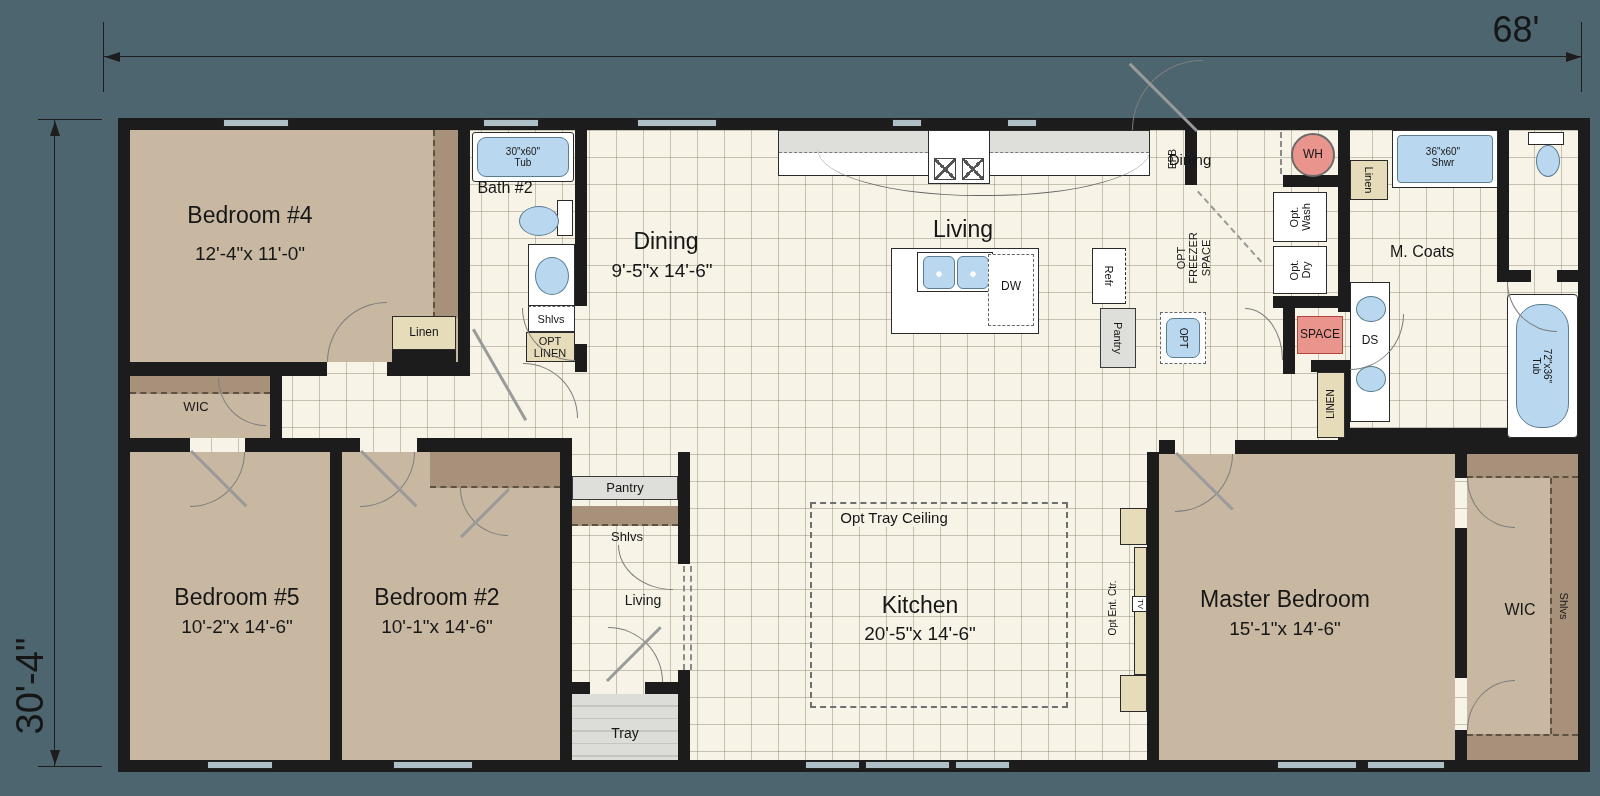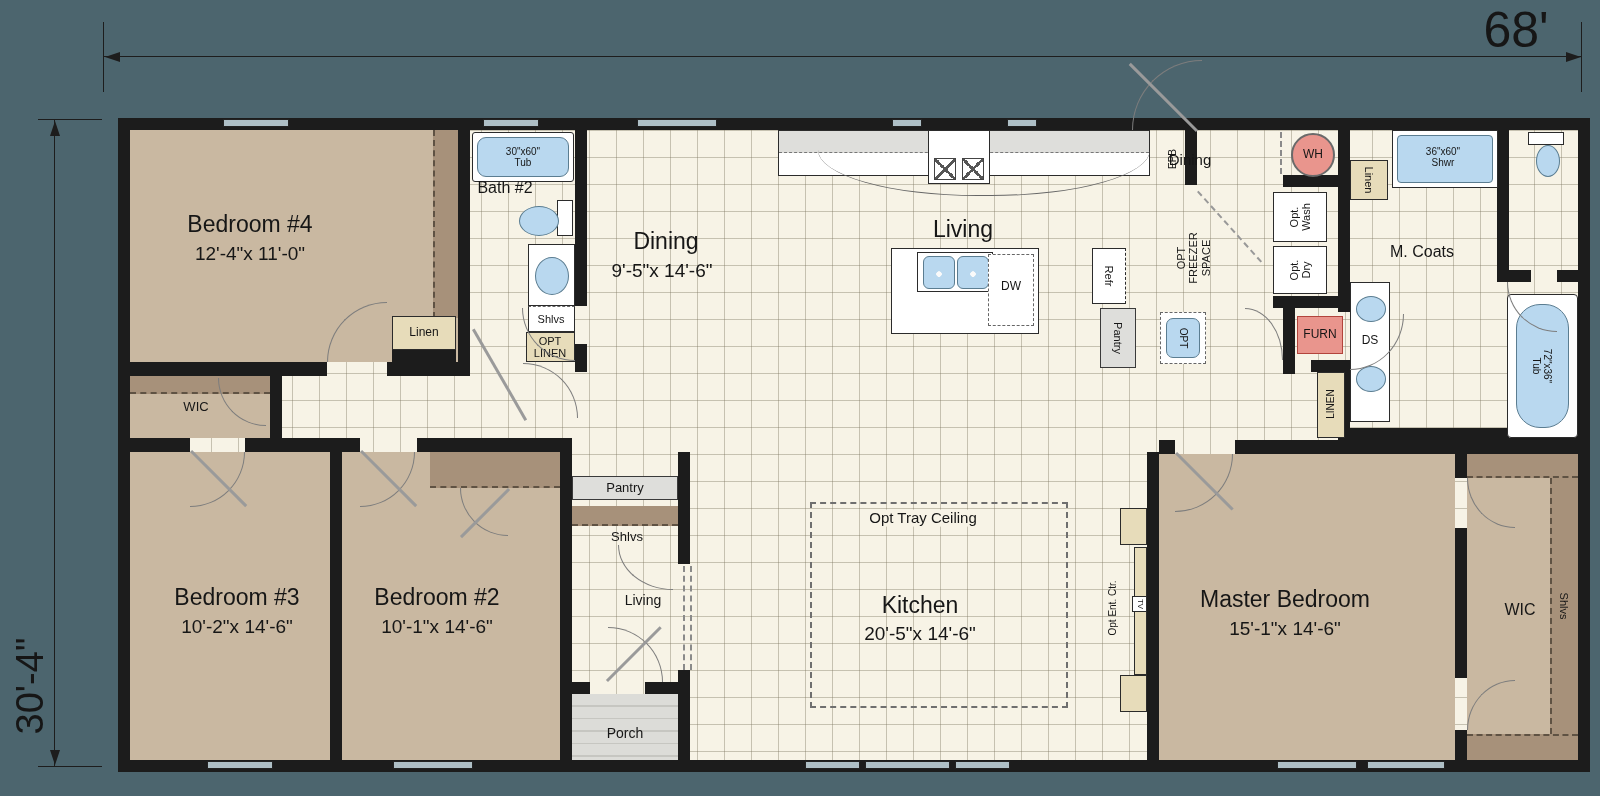--- a/index.html
+++ b/index.html
@@ -15,21 +15,21 @@
   .tan{background:var(--tan,#e7dcba);border:1.2px solid #2b2b2b}
   .graybox{background:var(--gray,#dededb);border:1px solid #3a3a3a}
   .white{background:#fff;border:1.5px solid #2b2b2b}
   .blue{background:var(--blue,#b9d8ef);border:1.4px solid #5b7d91}
   .pinkbox{background:var(--pink,#e9958d);border:1.5px solid #b2443c}
   .dashedbox{border:1.6px dashed #666;background:#fff}
   .dashv{width:0;border-left:2px dashed #8a8a8a}
   .lbl{position:absolute;transform:translate(-50%,-50%);white-space:pre-line;text-align:center;color:#161616;line-height:1.12}
   .v{transform:translate(-50%,-50%) rotate(-90deg)}
   .vr{transform:translate(-50%,-50%) rotate(90deg)}
-  .f40{font-size:50px}.f38{font-size:38px}.f23{font-size:23px}.f19{font-size:19px}.f16{font-size:16px}
+  .f40{font-size:36px}.f38{font-size:38px}.f23{font-size:23px}.f19{font-size:19px}.f16{font-size:16px}
   .f15{font-size:15px}.f14{font-size:14px}.f13{font-size:13px}.f12{font-size:12px}.f11{font-size:11px}.f10{font-size:10px}.f8{font-size:8px}
   .arc{position:absolute;box-sizing:border-box}
   .arc.tl{border-right:1.3px solid #7d7d7d;border-bottom:1.3px solid #7d7d7d;border-radius:0 0 100% 0}
   .arc.tr{border-left:1.3px solid #7d7d7d;border-bottom:1.3px solid #7d7d7d;border-radius:0 0 0 100%}
   .arc.bl{border-top:1.3px solid #7d7d7d;border-right:1.3px solid #7d7d7d;border-radius:0 100% 0 0}
   .arc.br{border-top:1.3px solid #7d7d7d;border-left:1.3px solid #7d7d7d;border-radius:100% 0 0 0}
   .leaf{position:absolute;width:3px;background:#9a9a9a;transform-origin:top left}
   .winh{position:absolute;height:8px;background:#aebfc6;border:1px solid #222;box-sizing:border-box}
   .burner{position:absolute;width:20px;height:20px;border:1.2px solid #444;background:
     linear-gradient(45deg,transparent 45%,#555 45%,#555 55%,transparent 55%),
@@ -161,21 +161,21 @@
 SPACE</div>
     <div class="abs" style="left:1161px;top:3px;width:44px;height:44px;border-radius:50%;background:var(--pink,#e9958d);border:2px solid #6a6a6a"></div>
     <div class="lbl f12" style="left:1183px;top:25px">WH</div>
     <div class="abs white" style="left:1143px;top:62px;width:54px;height:50px"></div>
     <div class="lbl f11 v" style="left:1170px;top:87px">Opt.
 Wash</div>
     <div class="abs white" style="left:1143px;top:116px;width:54px;height:48px"></div>
     <div class="lbl f11 v" style="left:1170px;top:140px">Opt.
 Dry</div>
     <div class="abs pinkbox" style="left:1167px;top:186px;width:46px;height:38px"></div>
-    <div class="lbl f12" style="left:1190px;top:205px">FURN</div>
+    <div class="lbl f12" style="left:1190px;top:205px">SPACE</div>
     <div class="abs tan" style="left:1187px;top:242px;width:28px;height:66px"></div>
     <div class="lbl f10 v" style="left:1201px;top:274px">LINEN</div>
 
     <div class="abs tan" style="left:1220px;top:30px;width:38px;height:40px"></div>
     <div class="lbl f11 vr" style="left:1239px;top:50px">Linen</div>
     <div class="abs white" style="left:1262px;top:0;width:106px;height:58px"></div>
     <div class="abs blue" style="left:1267px;top:5px;width:96px;height:48px;border-radius:4px"></div>
     <div class="lbl f10" style="left:1313px;top:27px">36"x60"
 Shwr</div>
     <div class="abs white" style="left:1398px;top:2px;width:36px;height:13px"></div>
@@ -189,41 +189,41 @@
     <div class="abs blue" style="left:1386px;top:174px;width:53px;height:124px;border-radius:24px"></div>
     <div class="lbl f10 vr" style="left:1412px;top:236px">72"x36"
 Tub</div>
 
     <div class="abs graybox" style="left:442px;top:346px;width:106px;height:24px"></div>
     <div class="lbl f13" style="left:495px;top:358px">Pantry</div>
     <div class="abs cdark" style="left:442px;top:376px;width:106px;height:20px;border-bottom:2px dashed #5f5243"></div>
     <div class="lbl f13" style="left:497px;top:407px">Shlvs</div>
     <div class="lbl f14" style="left:513px;top:471px">Living</div>
     <div class="abs" style="left:442px;top:564px;width:106px;height:66px;background:repeating-linear-gradient(180deg,#dcdcd8 0 11px,#c6c6c1 11px 12.5px)"></div>
-    <div class="lbl f14" style="left:495px;top:604px">Porch</div>
+    <div class="lbl f14" style="left:495px;top:604px">Tray</div>
 
     <div class="abs" style="left:680px;top:372px;width:258px;height:206px;border:2px dashed #6f6f6f"></div>
-    <div class="lbl f15" style="left:793px;top:388px;background:var(--tile,#f7f3e6);padding:0 6px">Opt Tray Ceiling</div>
+    <div class="lbl f15" style="left:764px;top:388px;background:var(--tile,#f7f3e6);padding:0 6px">Opt Tray Ceiling</div>
     <div class="lbl f23" style="left:790px;top:476px">Kitchen</div>
     <div class="lbl f19" style="left:790px;top:504px">20'-5"x 14'-6"</div>
     <div class="abs tan" style="left:990px;top:378px;width:27px;height:37px"></div>
     <div class="abs tan" style="left:990px;top:545px;width:27px;height:37px"></div>
     <div class="abs tan" style="left:1004px;top:417px;width:13px;height:128px"></div>
     <div class="abs white" style="left:1002px;top:466px;width:15px;height:16px;border-width:1px"></div>
     <div class="lbl f8 vr" style="left:1010px;top:474px">TV</div>
     <div class="lbl f10 v" style="left:983px;top:478px">Opt Ent. Ctr.</div>
 
-    <div class="lbl f23" style="left:120px;top:95px">Bedroom #4</div>
+    <div class="lbl f23" style="left:120px;top:86px">Bedroom #4</div>
     <div class="lbl f19" style="left:120px;top:124px">12'-4"x 11'-0"</div>
     <div class="lbl f16" style="left:375px;top:58px">Bath #2</div>
     <div class="lbl f23" style="left:536px;top:112px">Dining</div>
     <div class="lbl f19" style="left:532px;top:141px">9'-5"x 14'-6"</div>
     <div class="lbl f23" style="left:833px;top:100px">Living</div>
     <div class="lbl f13" style="left:66px;top:277px">WIC</div>
-    <div class="lbl f23" style="left:107px;top:468px">Bedroom #3</div>
+    <div class="lbl f23" style="left:107px;top:468px">Bedroom #5</div>
     <div class="lbl f19" style="left:107px;top:497px">10'-2"x 14'-6"</div>
     <div class="lbl f23" style="left:307px;top:468px">Bedroom #2</div>
     <div class="lbl f19" style="left:307px;top:497px">10'-1"x 14'-6"</div>
     <div class="lbl f23" style="left:1155px;top:470px">Master Bedroom</div>
     <div class="lbl f19" style="left:1155px;top:499px">15'-1"x 14'-6"</div>
     <div class="lbl f16" style="left:1390px;top:480px">WIC</div>
     <div class="lbl f11 vr" style="left:1434px;top:476px">Shlvs</div>
 
     <div class="arc br" style="left:197px;top:172px;width:60px;height:60px"></div>
     <div class="arc tl" style="left:60px;top:322px;width:55px;height:55px"></div>

